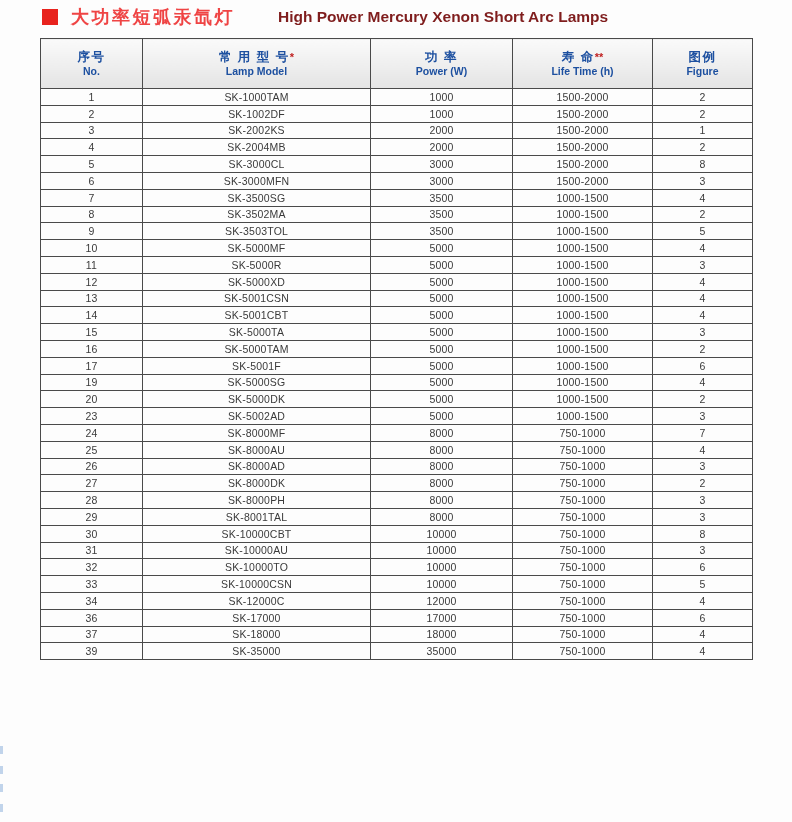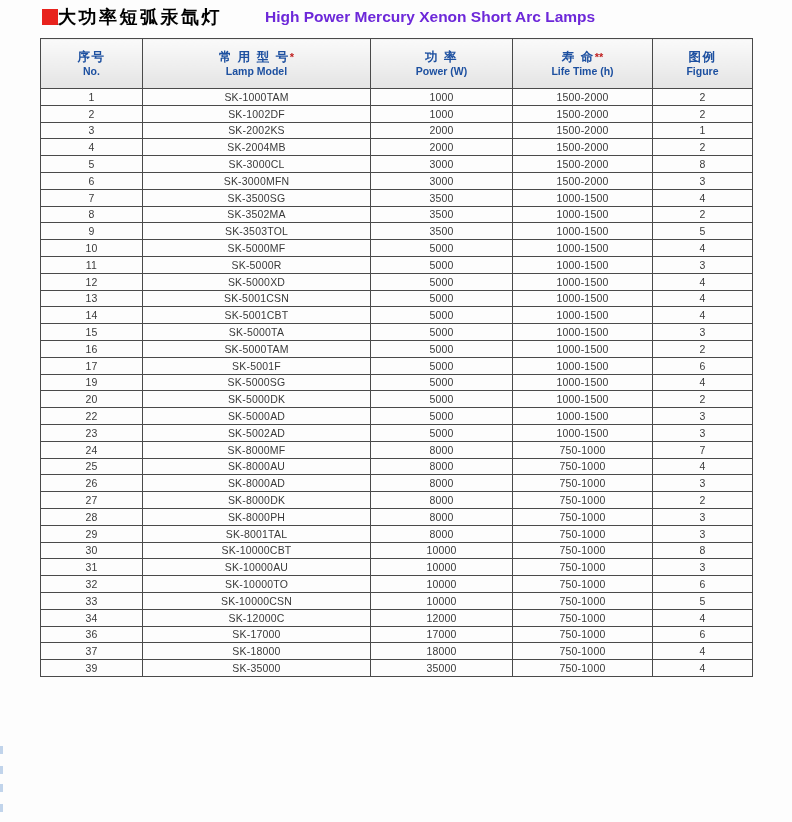--- a/index.html
+++ b/index.html
@@ -17,29 +17,30 @@
     display: flex;
     align-items: center;
     height: 22px;
   }
   .red-square {
     width: 16px; height: 16px;
     background: #e8231d;
     flex: 0 0 auto;
   }
   .title-zh {
-    color: #000000;
+    margin-left: 13px;
+    color: #ef4444;
     font-weight: bold;
     font-size: 18px;
     letter-spacing: 2.5px;
     white-space: nowrap;
   }
   .title-en {
     margin-left: 43px;
-    color: #6d28d9;
+    color: #7f1d1d;
     font-weight: bold;
     font-size: 15.5px;
     white-space: nowrap;
   }
   
   table.lamp-table {
     position: absolute;
     left: 40px; top: 38px;
     width: 712px;
     border-collapse: collapse;
@@ -261,27 +262,20 @@
         <td>4</td>
       </tr>
       <tr>
         <td>20</td>
         <td>SK-5000DK</td>
         <td>5000</td>
         <td>1000-1500</td>
         <td>2</td>
       </tr>
       <tr>
-        <td>22</td>
-        <td>SK-5000AD</td>
-        <td>5000</td>
-        <td>1000-1500</td>
-        <td>3</td>
-      </tr>
-      <tr>
         <td>23</td>
         <td>SK-5002AD</td>
         <td>5000</td>
         <td>1000-1500</td>
         <td>3</td>
       </tr>
       <tr>
         <td>24</td>
         <td>SK-8000MF</td>
         <td>8000</td>

